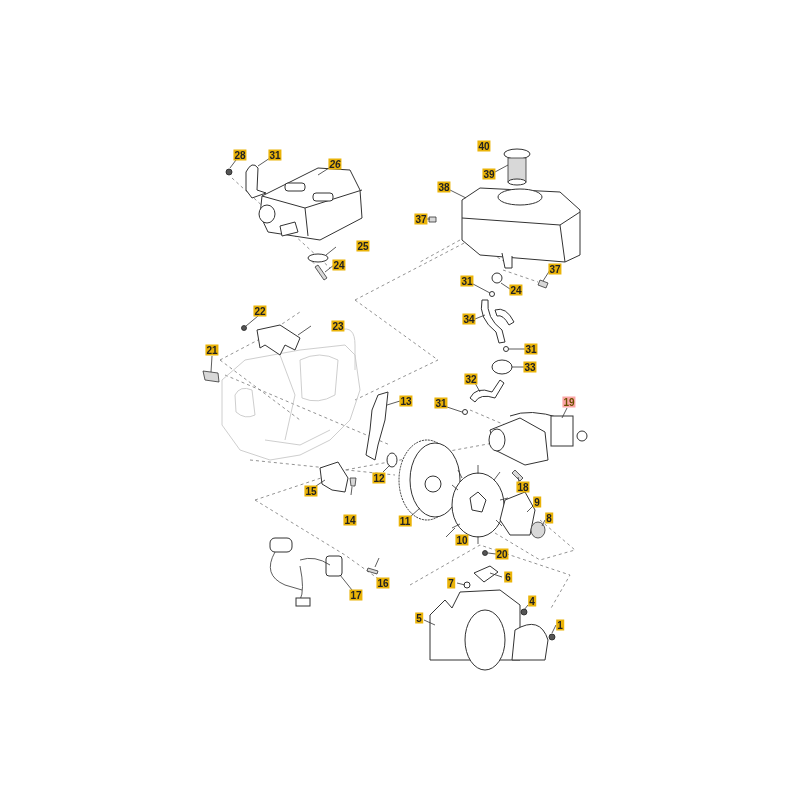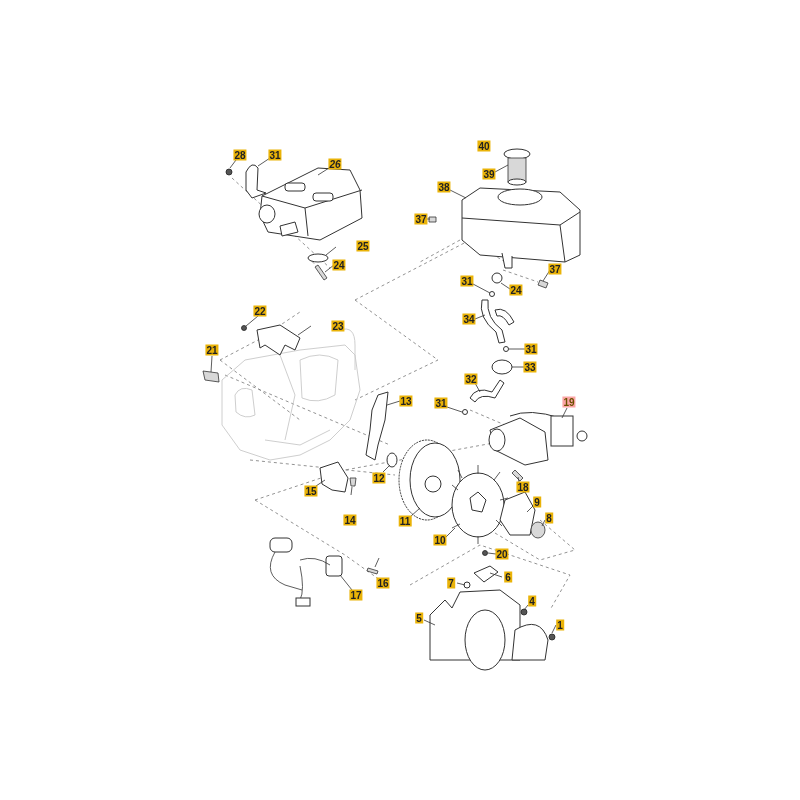--- a/index.html
+++ b/index.html
@@ -210,21 +210,21 @@
 </svg>
 
 <div id="labels">
     <span class="lbl" style="left: 560px; top: 625px;">1</span>
     <span class="lbl" style="left: 532px; top: 601px;">4</span>
     <span class="lbl" style="left: 419px; top: 618px;">5</span>
     <span class="lbl" style="left: 508px; top: 577px;">6</span>
     <span class="lbl" style="left: 451px; top: 583px;">7</span>
     <span class="lbl" style="left: 549px; top: 518px;">8</span>
     <span class="lbl" style="left: 537px; top: 502px;">9</span>
-    <span class="lbl" style="left: 440px; top: 540px;">10</span>
+    <span class="lbl" style="left: 462px; top: 540px;">10</span>
     <span class="lbl" style="left: 405px; top: 521px; text-align: center;">11</span>
     <span class="lbl" style="left: 379px; top: 478px;">12</span>
     <span class="lbl" style="left: 406px; top: 401px;">13</span>
     <span class="lbl" style="left: 350px; top: 500px; margin-top: 20px;">14</span>
     <span class="lbl" style="left: 311px; top: 491px;">15</span>
     <span class="lbl" style="left: 383px; top: 554px; margin-top: 29px;">16</span>
     <span class="lbl" style="left: 356px; top: 595px;">17</span>
     <span class="lbl" style="left: 523px; top: 487px;">18</span>
     <span class="lbl hl" style="left: 569px; top: 402px;">19</span>
     <span class="lbl" style="left: 502px; top: 554px;">20</span>

